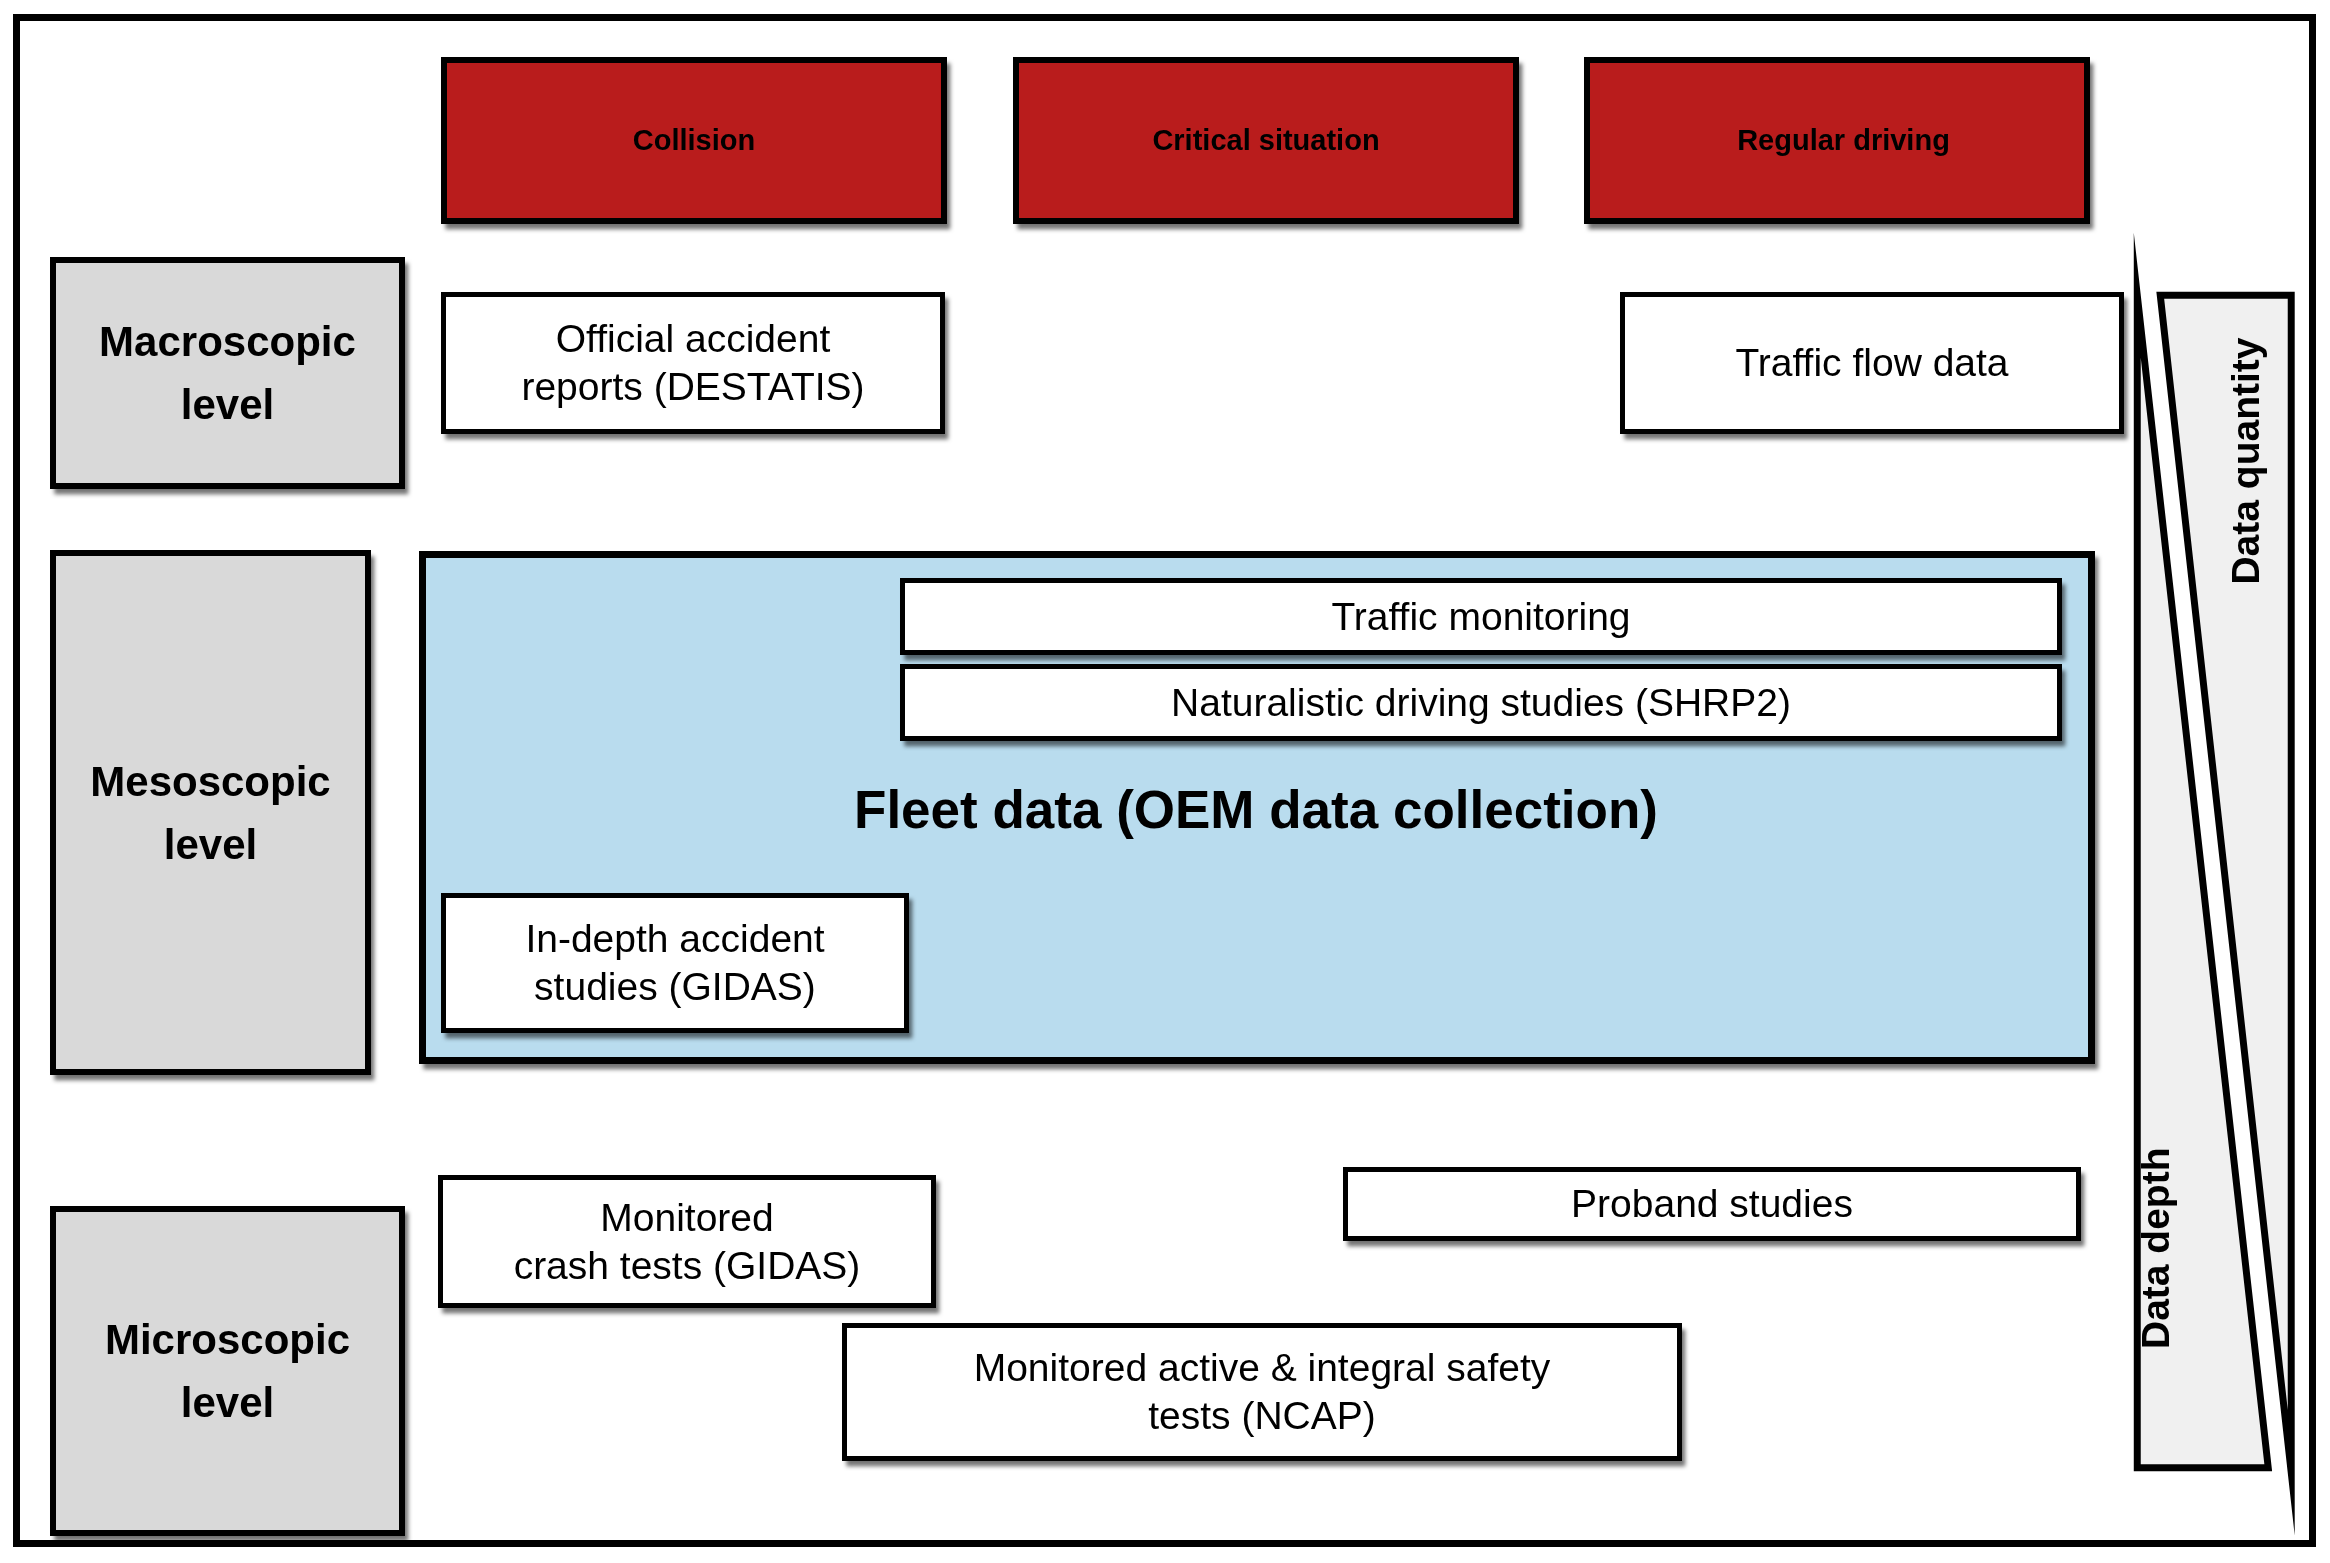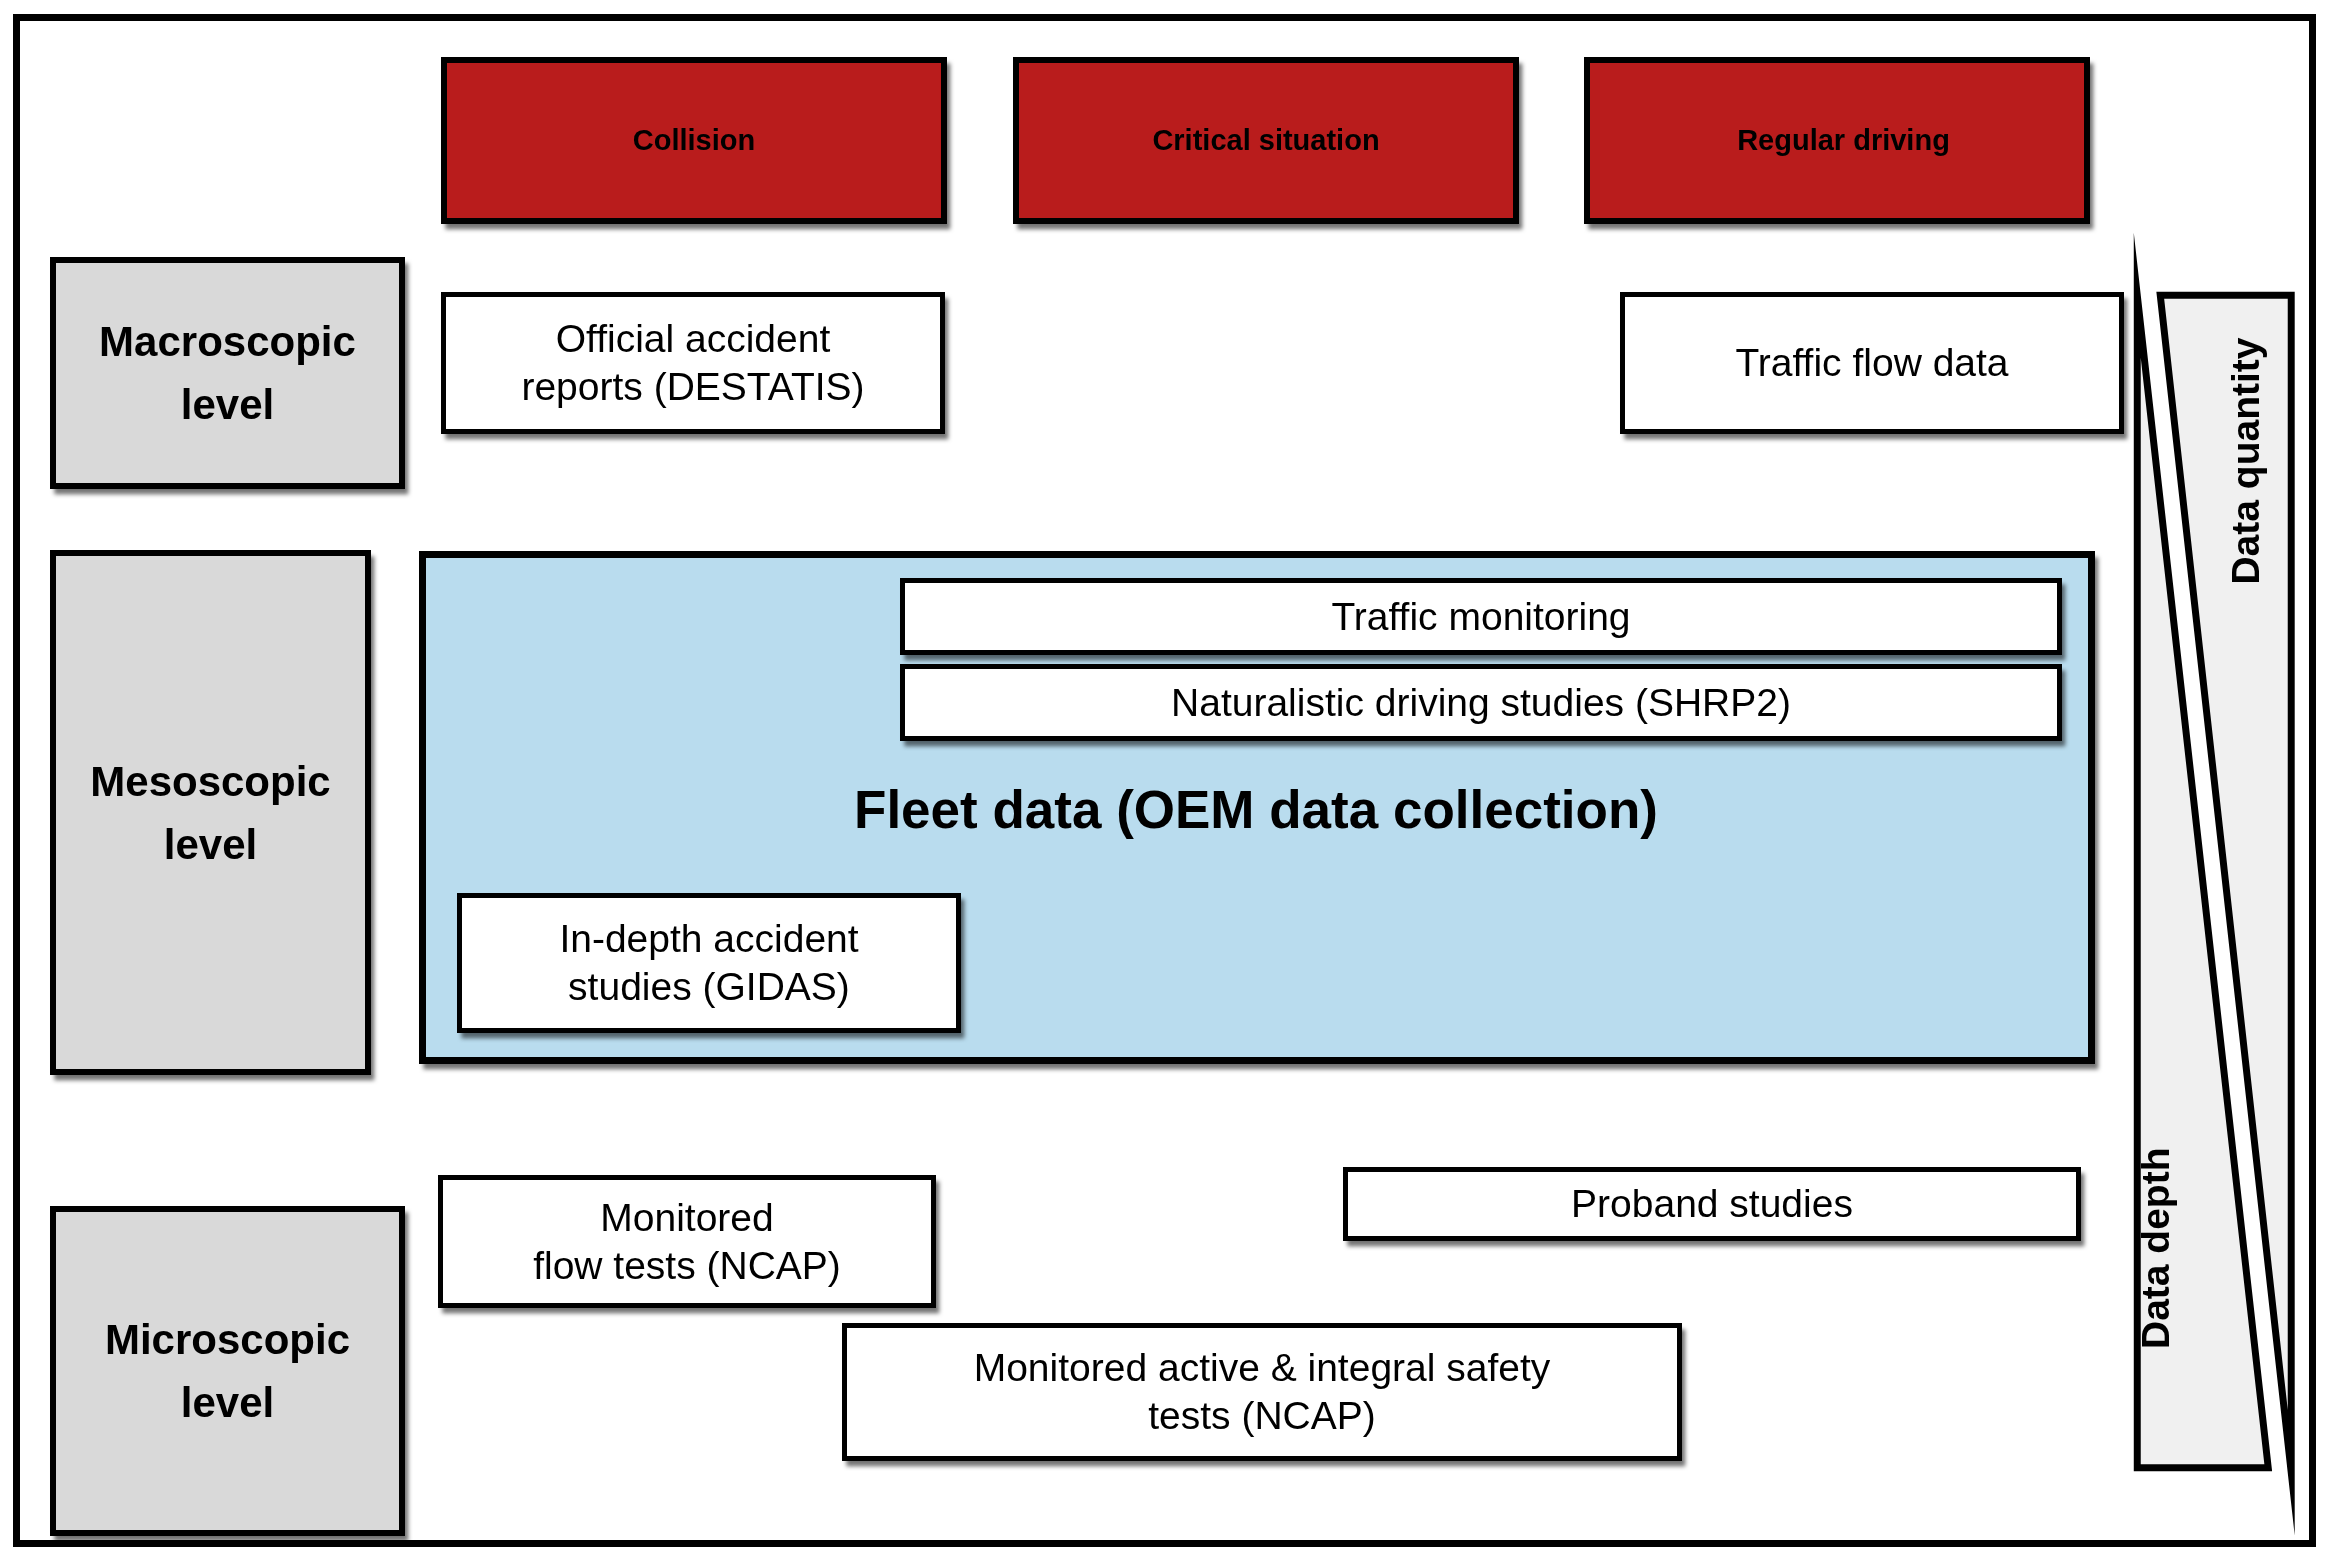--- a/index.html
+++ b/index.html
@@ -36,25 +36,25 @@
 level</div>
 
   <div class="abox wbox shadow" style="left:441px;top:292px;width:504px;height:142px;">Official accident
 reports (DESTATIS)</div>
   <div class="abox wbox shadow" style="left:1584px;top:292px;width:504px;height:142px;margin-left:36px;">Traffic flow data</div>
 
   <div class="abox blue shadow" style="left:419px;top:551px;width:1676px;height:513px;"></div>
   <div class="abox wbox shadow" style="left:900px;top:578px;width:1162px;height:77px;">Traffic monitoring</div>
   <div class="abox wbox shadow" style="left:900px;top:664px;width:1162px;height:77px;">Naturalistic driving studies (SHRP2)</div>
   <div class="fleet" style="left:628px;top:764px;width:1256px;height:91px;">Fleet data (OEM data collection)</div>
-  <div class="abox wbox shadow" style="left:457px;top:893px;width:504px;height:140px;">In-depth accident
+  <div class="abox wbox shadow" style="left:441px;top:893px;width:468px;height:140px;">In-depth accident
 studies (GIDAS)</div>
 
   <div class="abox wbox shadow" style="left:438px;top:1175px;width:498px;height:133px;">Monitored
-flow tests (NCAP)</div>
+crash tests (GIDAS)</div>
   <div class="abox wbox shadow" style="left:1335px;top:1167px;width:738px;height:74px;margin-left:8px;">Proband studies</div>
   <div class="abox wbox shadow" style="left:842px;top:1323px;width:840px;height:138px;">Monitored active &amp; integral safety
 tests (NCAP)</div>
 
   <svg style="position:absolute;left:2108px;top:272px;overflow:visible;" width="209" height="1228" viewBox="3020 390 300 1760">
     <polygon points="3062,422 3062,2105 3250,2105" fill="#f0f0f0" stroke="#000000" stroke-width="10" stroke-miterlimit="40"></polygon>
     <polygon points="3095,422 3283,422 3283,2112" fill="#f0f0f0" stroke="#000000" stroke-width="10" stroke-miterlimit="40"></polygon>
     <text transform="rotate(-90 3237 660)" x="3237" y="660" text-anchor="middle">Data quantity</text>
     <text transform="rotate(-90 3108 1790)" x="3108" y="1790" text-anchor="middle">Data depth</text>
   </svg>

